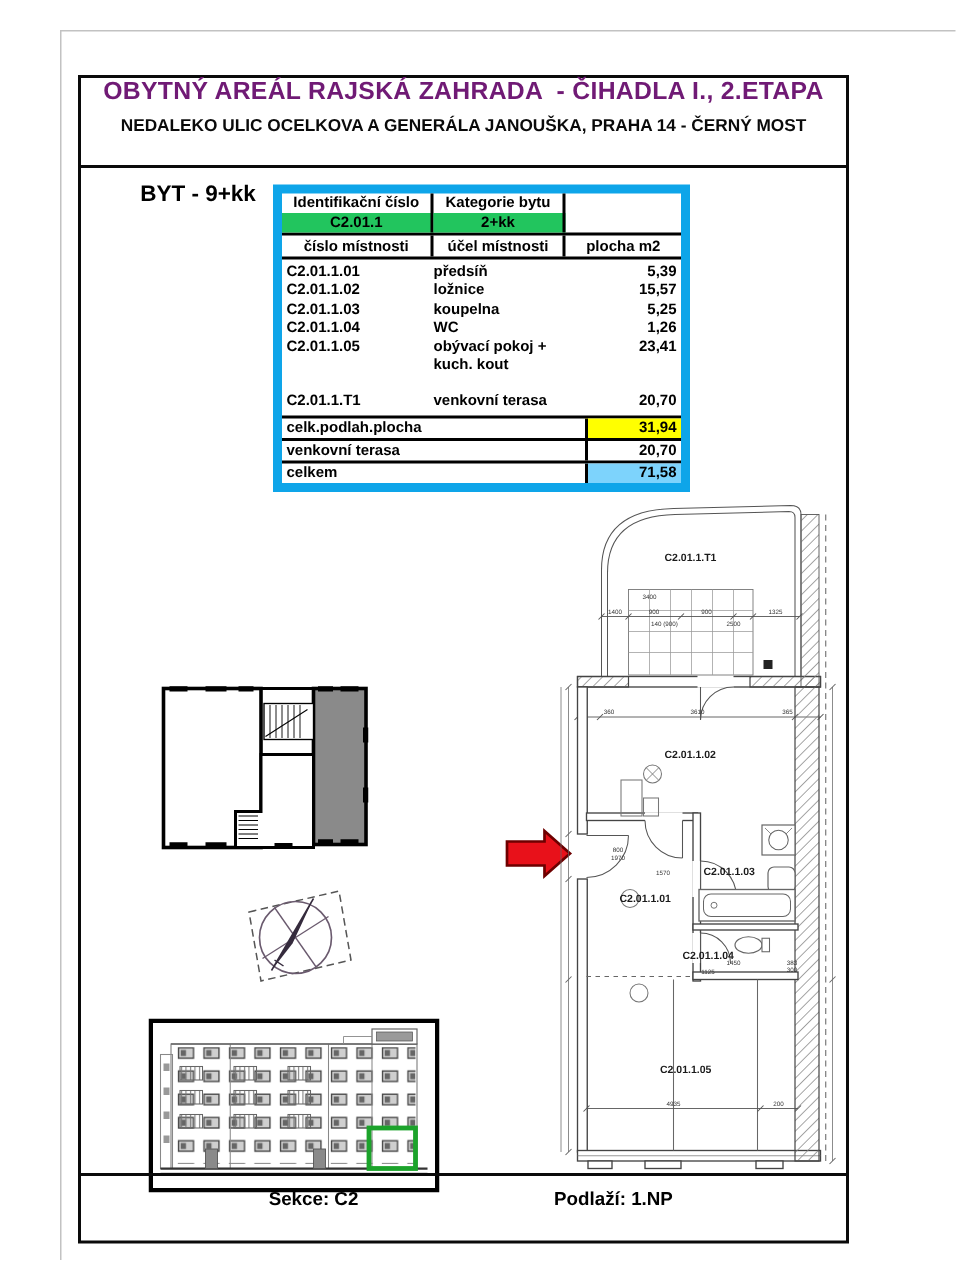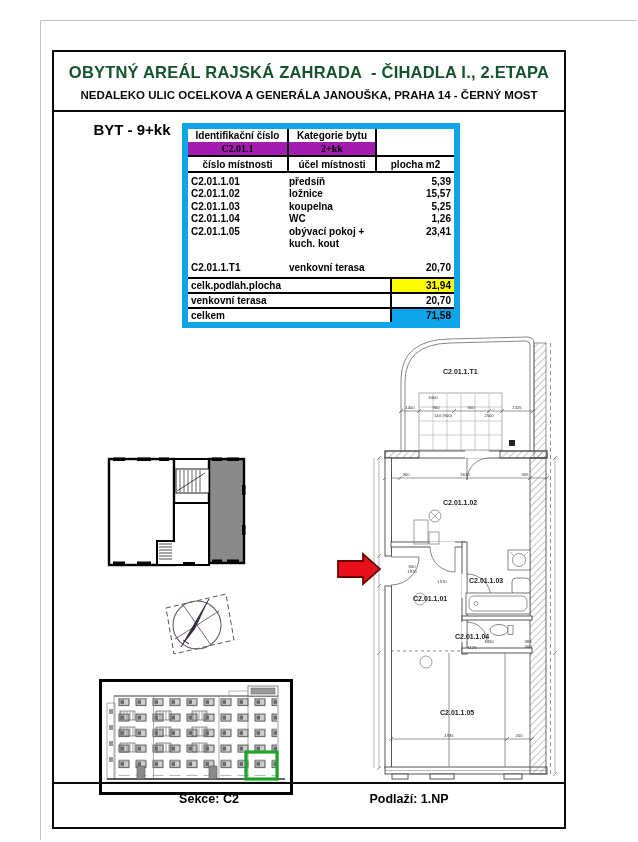--- a/index.html
+++ b/index.html
@@ -6,48 +6,48 @@
   body{
     width:638px;height:842px;position:relative;background:#ffffff;
     font-family:"Liberation Sans", sans-serif;color:#000;overflow:hidden;
   }
   .scan-v{position:absolute;left:40px;top:20px;width:1px;height:820px;background:#c2c2c2;}
   .scan-h{position:absolute;left:40px;top:20px;width:597px;height:1px;background:#c2c2c2;}
 
   .sheet{position:absolute;left:52px;top:50px;width:510px;height:775px;border:2px solid #0a0a0a;background:#fff;}
 
   .hdr{position:absolute;left:0;top:0;width:100%;height:58px;border-bottom:2px solid #0a0a0a;text-align:center;}
-  .hdr .title{margin-top:11px;font-size:16.5px;font-weight:bold;color:#14532d;white-space:pre;letter-spacing:.2px;}
+  .hdr .title{font-size:16.5px;font-weight:bold;color:#701a75;white-space:pre;letter-spacing:.2px;}
   .hdr .subtitle{margin-top:7px;font-size:11.5px;font-weight:bold;color:#0a0a0a;white-space:pre;}
 
   .unitname{position:absolute;left:18px;top:68px;width:120px;text-align:center;font-weight:bold;font-size:15px;line-height:20px;}
 
   
   .tbl{position:absolute;left:128px;top:71px;width:266px;border:6px solid #0ea5e9;background:#fff;
        font-size:10px;font-weight:bold;}
   .trow{display:flex;align-items:center;}
   .trow .c{box-sizing:border-box;height:100%;display:flex;align-items:center;justify-content:center;}
   .c1{width:101px;border-right:2.5px solid #000;}
   .c2{width:88px;border-right:2.5px solid #000;}
   .c3{flex:1;}
   .thead,.tyellow{height:13px;}
-  .tyellow .c1,.tyellow .c2{background:#a21caf;font-family:Liberation Serif, serif;}
+  .tyellow .c1,.tyellow .c2{background:#22c55e;}
   .thead2{height:14px;border-top:2px solid #000;border-bottom:2px solid #000;}
   .tdata{padding:3px 0 2px 0;}
   .drow{display:flex;line-height:12.4px;}
   .dc1{width:101px;padding-left:3px;box-sizing:border-box;}
   .dc2{width:88px;box-sizing:border-box;}
   .dc3{flex:1;text-align:right;padding-right:3px;}
   .spacer{height:12px;}
   .srow{display:flex;align-items:center;height:13px;border-top:2px solid #000;}
   .slabel{flex:1;padding-left:3px;}
   .sval{width:64px;height:100%;border-left:2.5px solid #000;display:flex;align-items:center;
         justify-content:flex-end;padding-right:3px;box-sizing:border-box;}
   .sval.yellow{background:#ffff00;}
-  .sval.peach{background:#0ea5e9;text-align:right;}
+  .sval.peach{background:#7dd3fc;text-align:right;}
 
   .ftr{position:absolute;left:0;bottom:12px;width:100%;height:31px;border-top:2px solid #0a0a0a;font-weight:bold;font-size:12.5px;}
   .ftr .f1{position:absolute;left:95px;top:8px;width:120px;text-align:center;}
   .ftr .f2{position:absolute;left:290px;top:8px;width:130px;text-align:center;}
 
   .keyplan{position:absolute;left:43px;top:393px;}
   .compass{position:absolute;left:100px;top:536px;}
   .elevation{position:absolute;left:45px;top:627px;}
   .floorplan{position:absolute;left:313px;top:280px;}
   .redarrow{position:absolute;left:282px;top:500px;}

